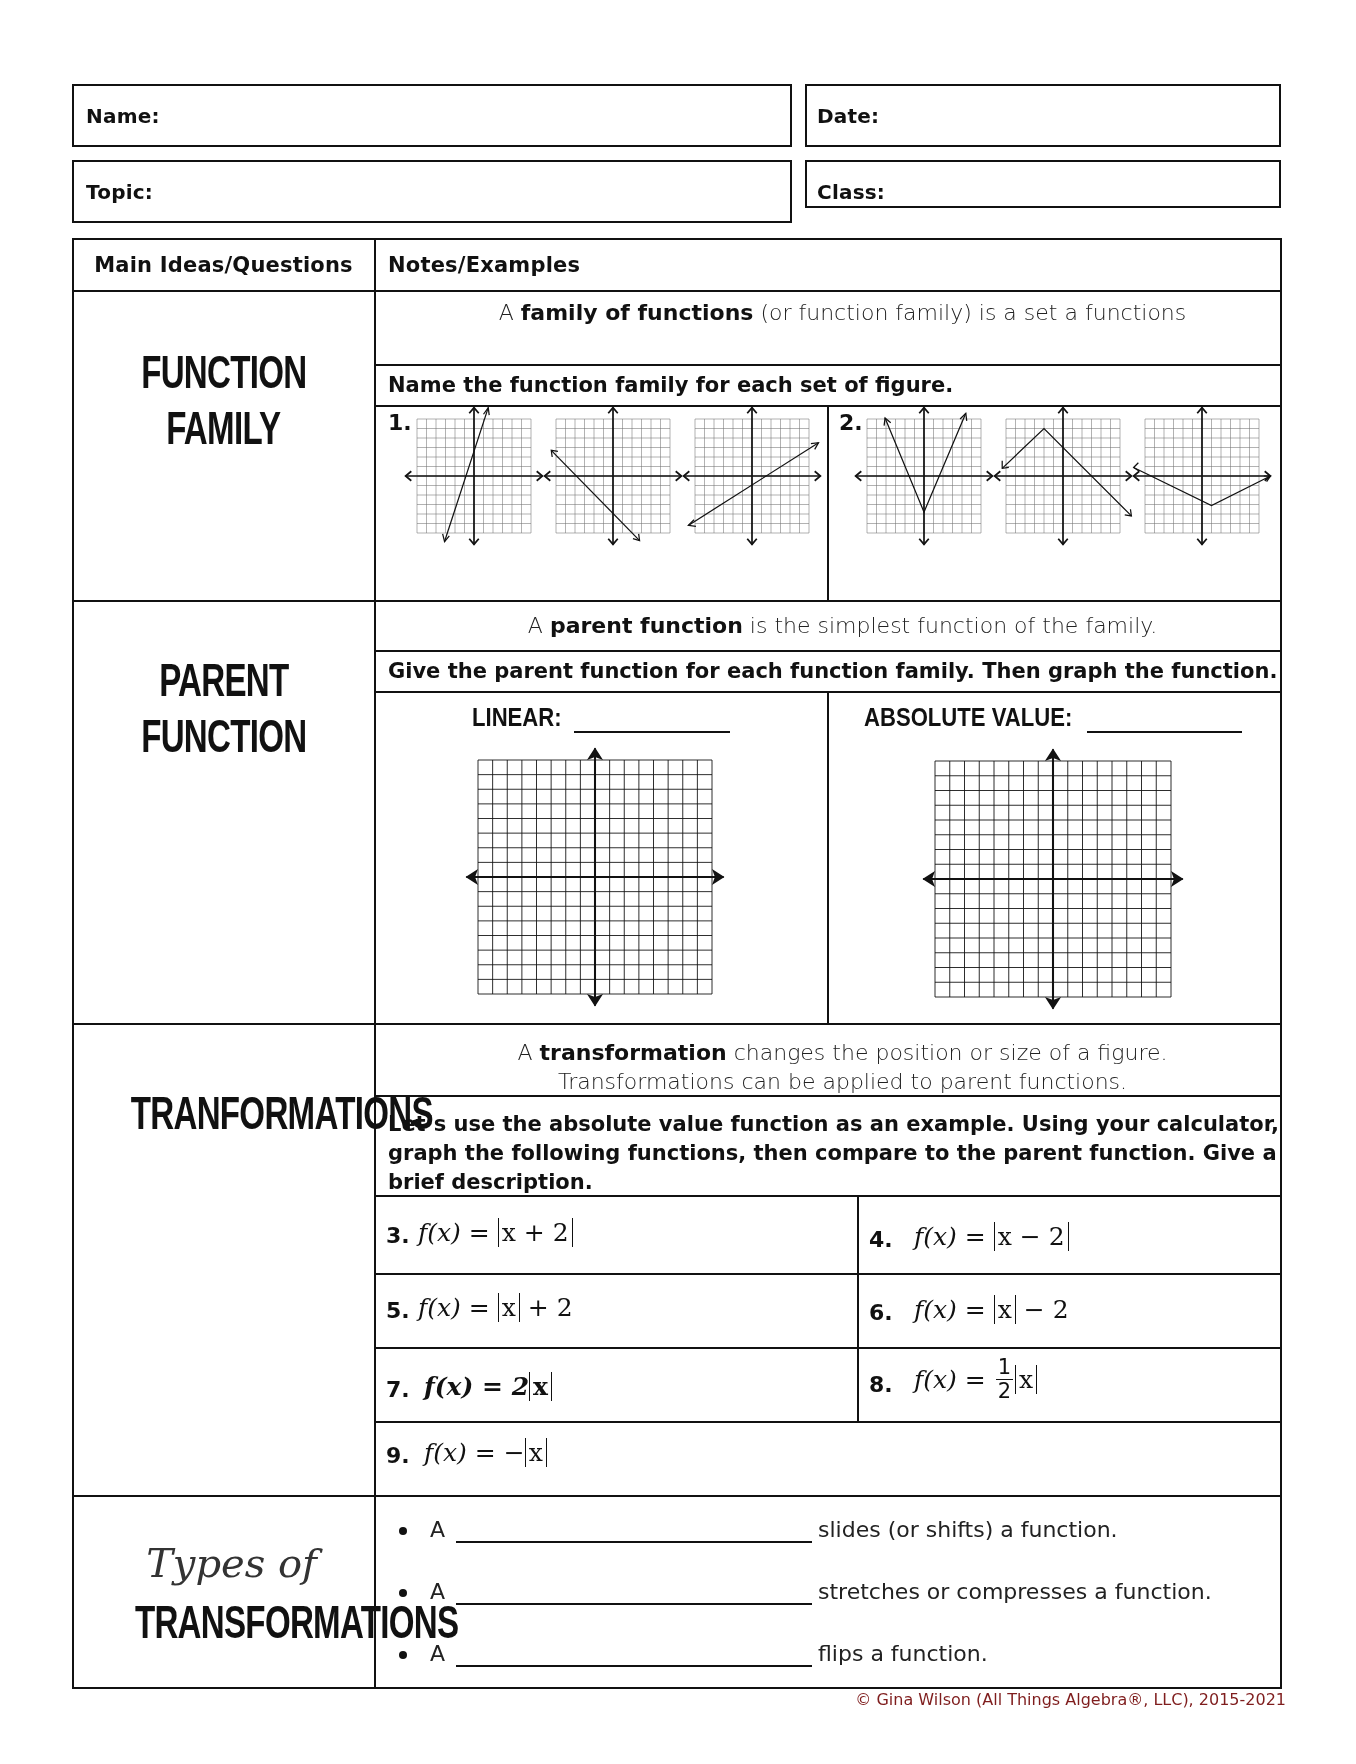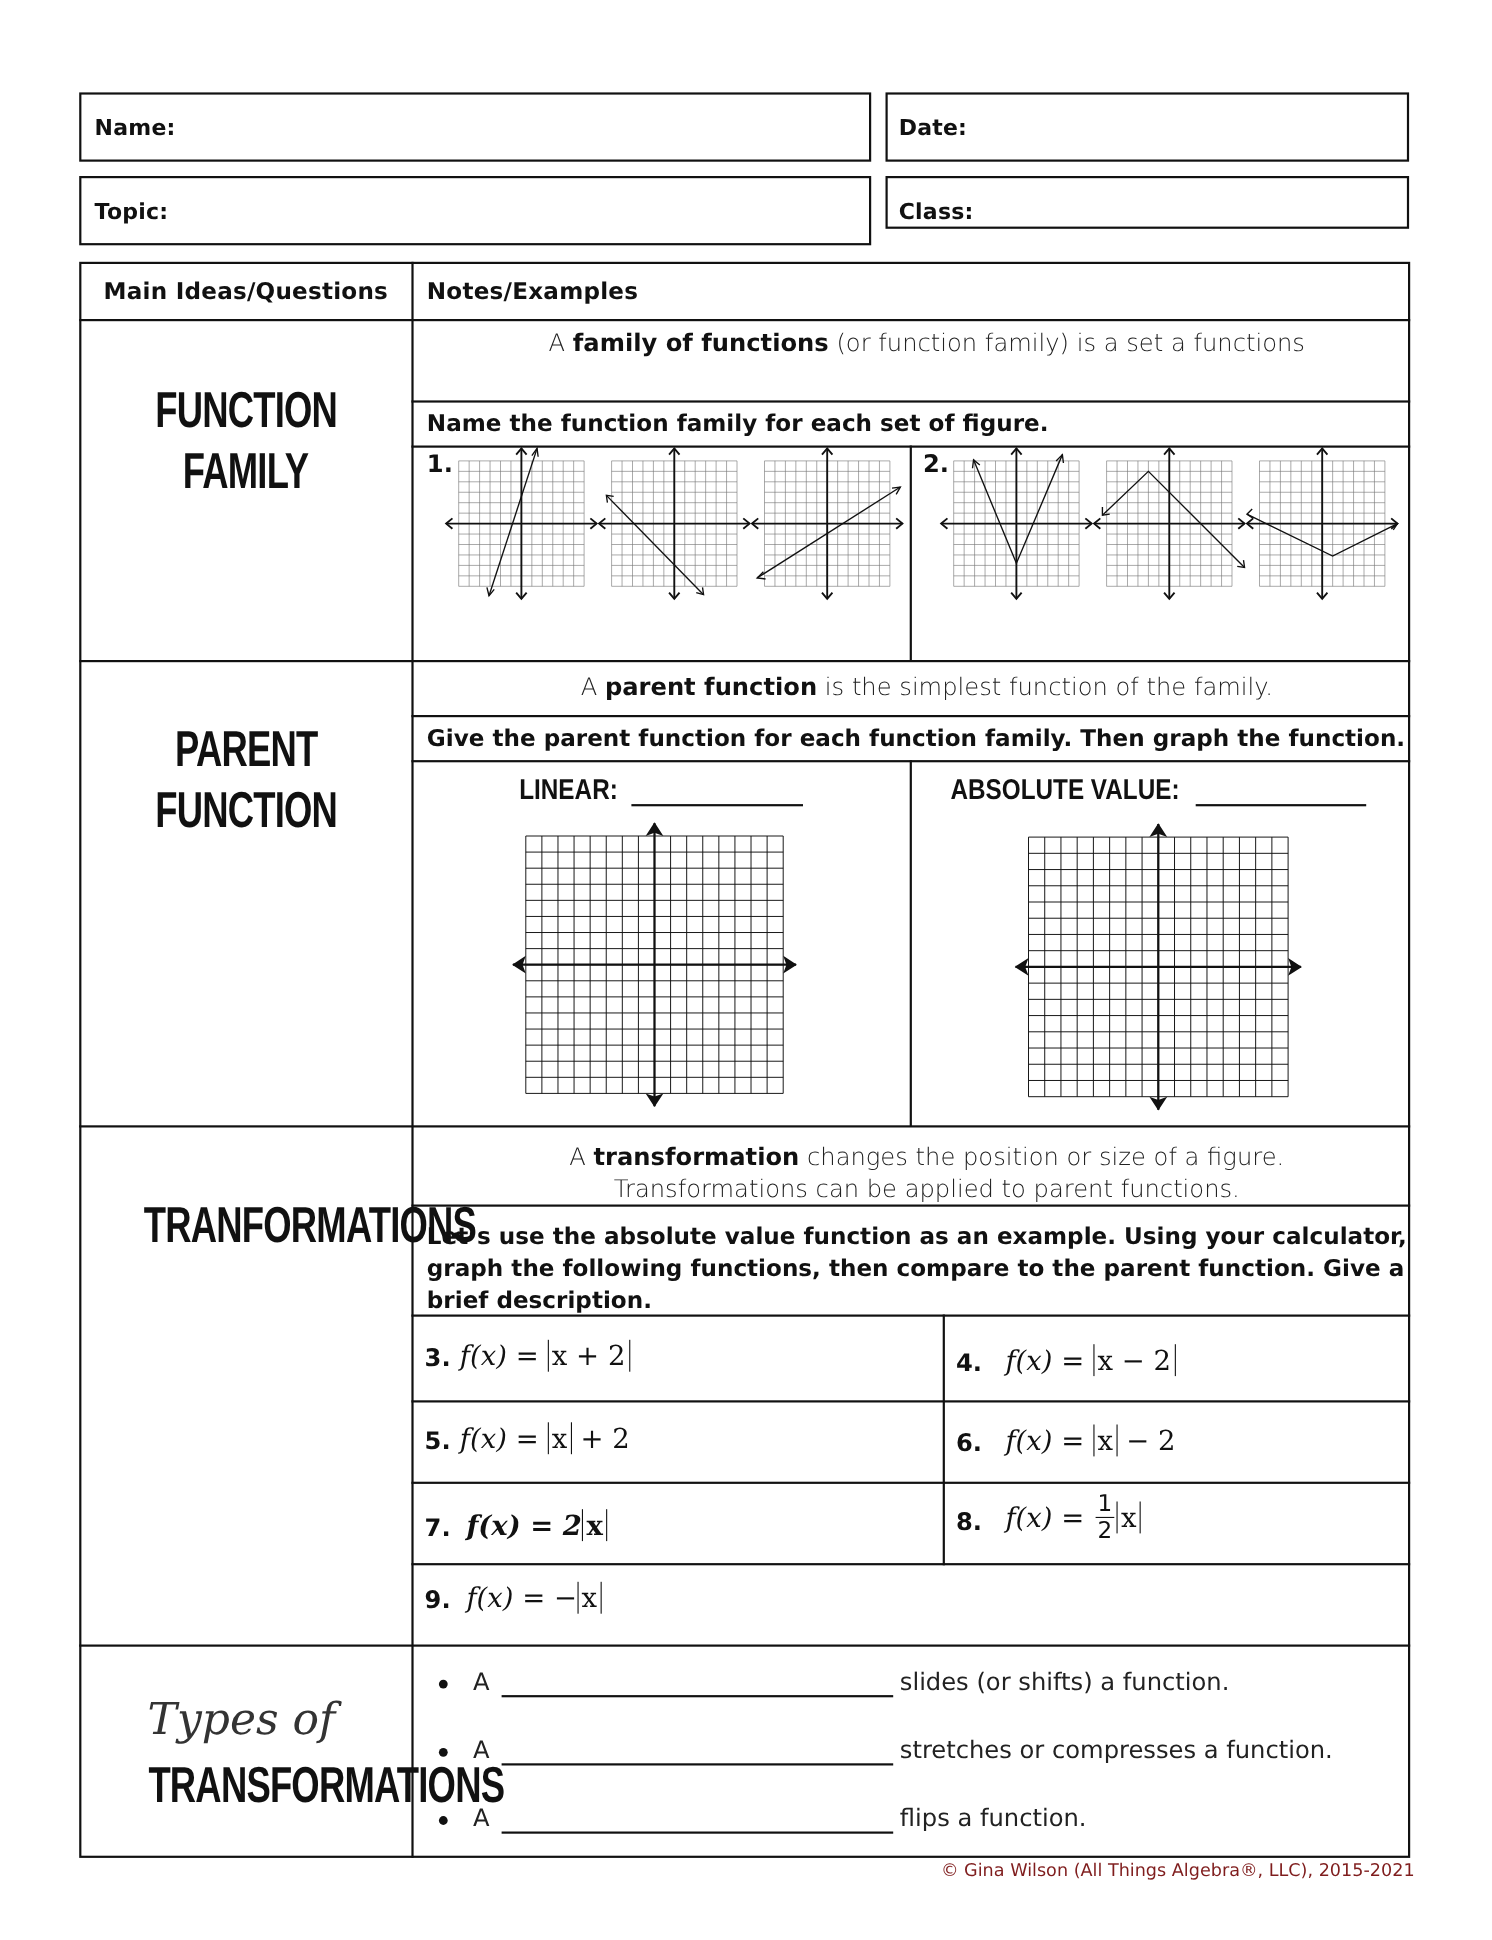--- a/index.html
+++ b/index.html
@@ -23,21 +23,21 @@
   .math i { font-style: italic; }
   .frac { display: inline-block; vertical-align: middle; text-align: center; font-family: "DejaVu Sans", sans-serif; font-size: 21px; line-height: 23px; margin: 0 2px; }
   .frac .n { display: block; border-bottom: 1.5px solid #111; padding: 0 2px; }
   .frac .d { display: block; padding: 0 2px; }
   .absbar { border-left: 1.5px solid #111; border-right: 1.5px solid #111; padding: 0 3px; }
   .graphlabel { position: absolute; font-family: "Liberation Sans", sans-serif; font-weight: bold; font-size: 26px; }
   .graphlabel span.t { display: inline-block; transform: scaleX(0.85); transform-origin: left; }
   .bullet-row { position: absolute; left: 398px; font-size: 22px; color: #222; }
   .dot { position: absolute; width: 8px; height: 8px; border-radius: 50%; background: #111; }
   .blank { position: absolute; height: 2px; background: #111; }
-  .script { position: absolute; left: 68px; width: 303px; text-align: center; font-family: "DejaVu Serif", serif; font-style: italic; font-size: 40px; font-weight: 200; color: #333; }
+  .script { position: absolute; left: 80px; width: 303px; text-align: center; font-family: "DejaVu Serif", serif; font-style: italic; font-size: 40px; font-weight: 200; color: #333; }
   .copyright { position: absolute; right: 70px; top: 1690px; font-size: 16px; color: #7f1d1d; }
   svg { position: absolute; overflow: visible; }
 </style>
 </head>
 <body>
 
 <div class="box" style="left:72px;top:84px;width:720px;height:63px;">
   <span class="label" style="left:12px;top:18px;">Name:</span>
 </div>
 <div class="box" style="left:805px;top:84px;width:476px;height:63px;">

